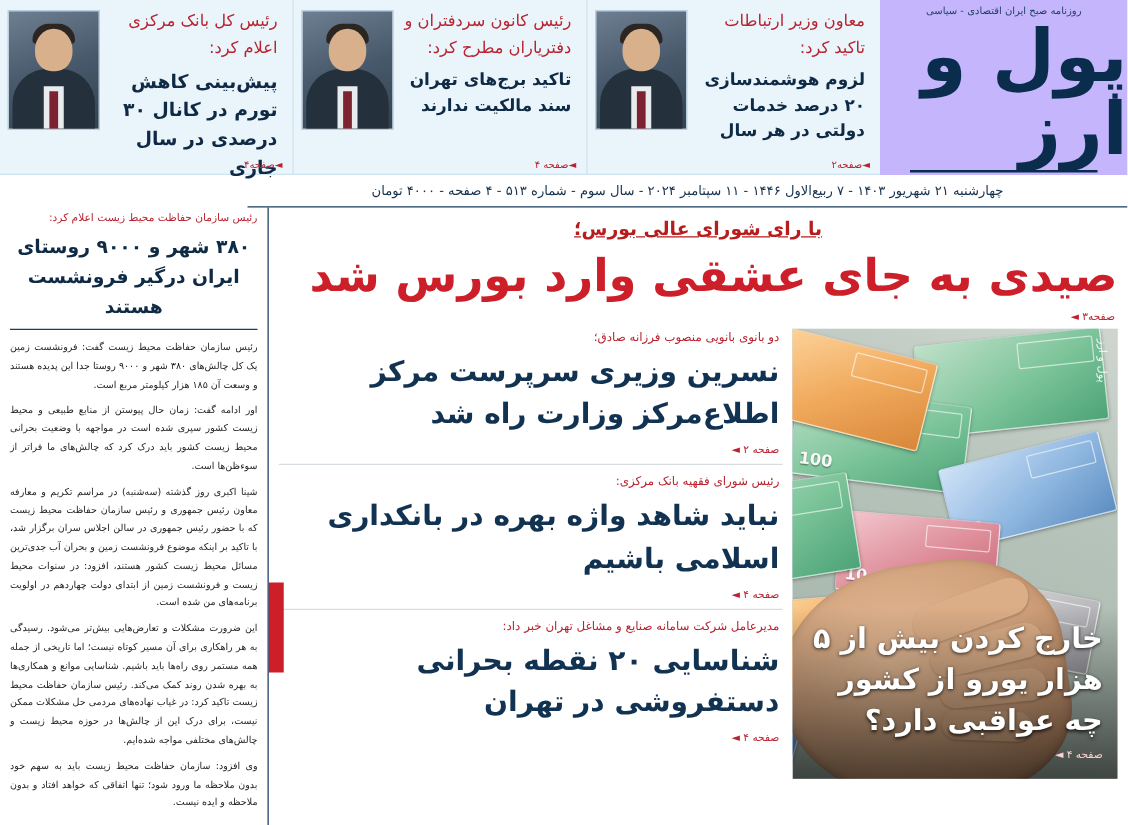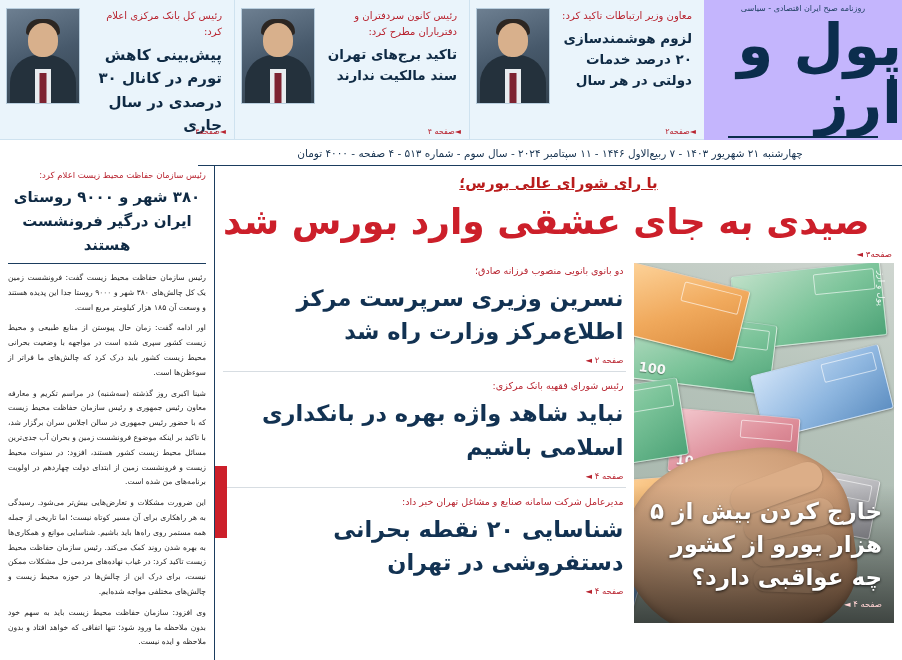--- a/index.html
+++ b/index.html
@@ -81,21 +81,21 @@
     width: 16px; height: 34px; background: #e8ecef;
   }
   .bc-photo .tie {
     position: absolute; left: 50%; bottom: 0; transform: translateX(-50%);
     width: 7px; height: 30px; background: #7d2230;
   }
   .bc-text {
     flex: 1 1 auto; padding: 0 6px; text-align: right;
   }
   .bc-kicker {
-    font-size: 10px; color: #b8232f; line-height: 1.6; margin-bottom: 4px;
+    font-size: 13px; color: #b8232f; line-height: 1.6; margin-bottom: 4px;
   }
   .bc-head {
     font-size: 13.5px; font-weight: bold; color: #0f2a44; line-height: 1.55;
   }
   .bc-head.big { font-size: 15px; }
   .bc-page {
     position: absolute; bottom: 4px; right: 8px;
     font-size: 8px; color: #b8232f;
   }
   .bc-page .arrow { color: #b8232f; }
@@ -124,21 +124,21 @@
     padding: 4px 8px 0 8px; position: relative;
   }
 
   
   .lead-kicker {
     text-align: center; font-size: 15px; color: #b91c1c; font-weight: bold;
     margin: 2px 0 6px 0;
     text-decoration: underline;
   }
   .lead-headline {
-    text-align: left; font-size: 36px; font-weight: bold; color: #cc1f2a;
+    text-align: right; font-size: 36px; font-weight: bold; color: #cc1f2a;
     line-height: 1.35; letter-spacing: -0.5px;
     margin-bottom: 2px;
   }
   .lead-page {
     font-size: 8.5px; color: #b8232f; text-align: right; padding-right: 2px;
     margin-bottom: 4px;
   }
 
   
   .split {

